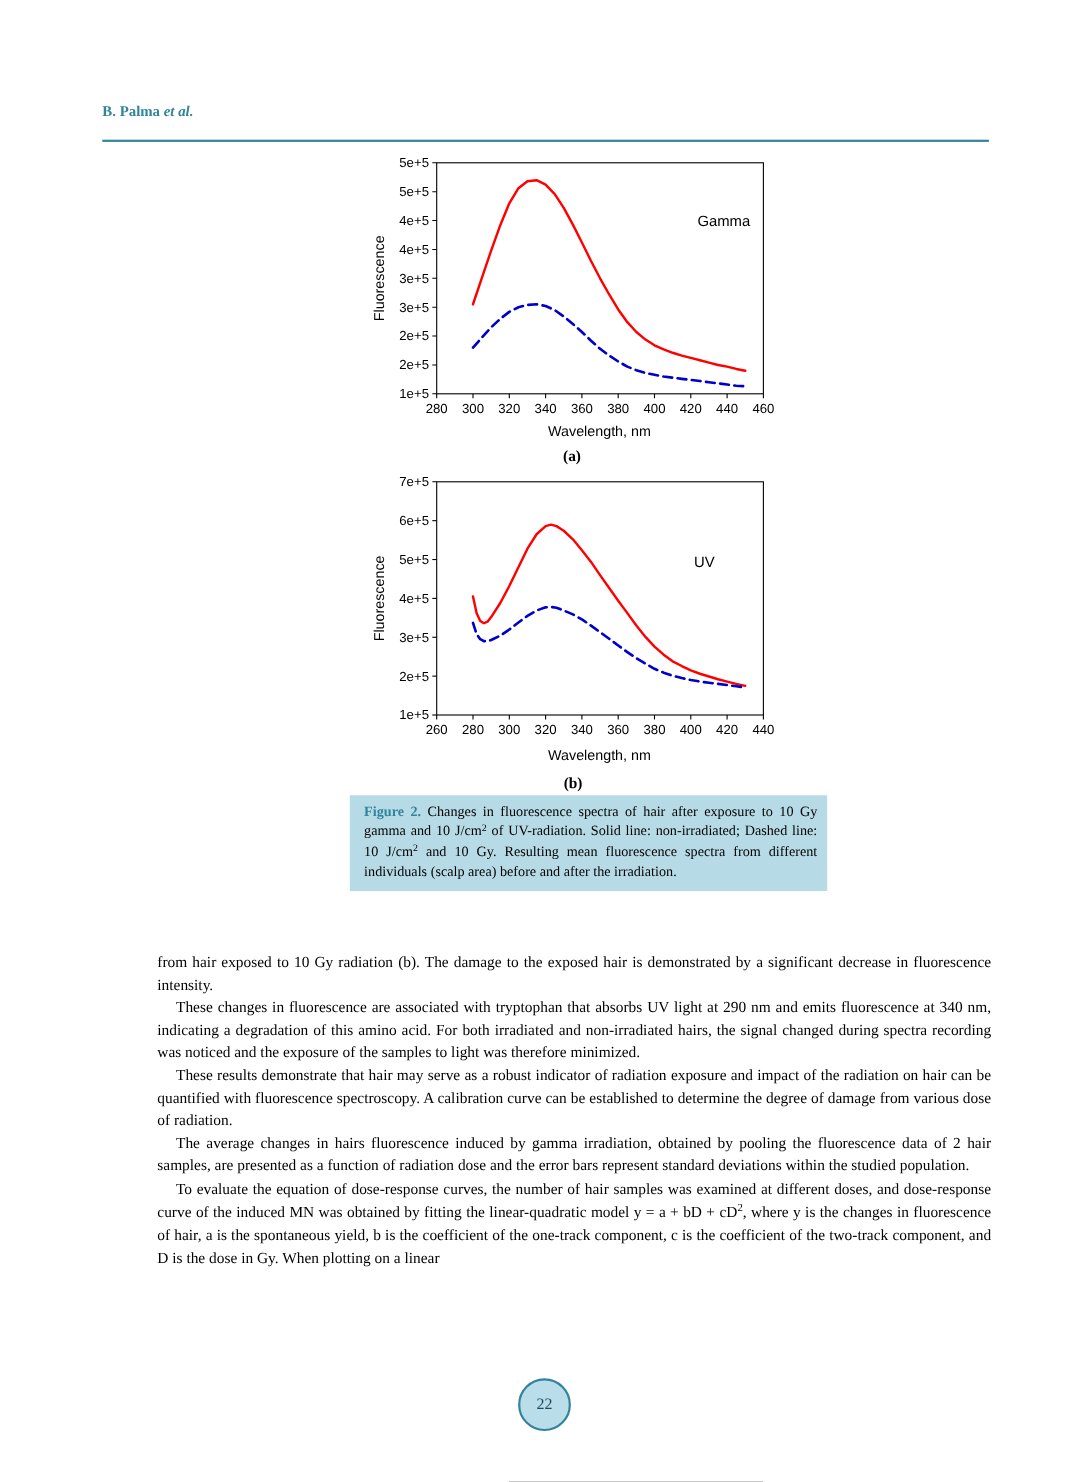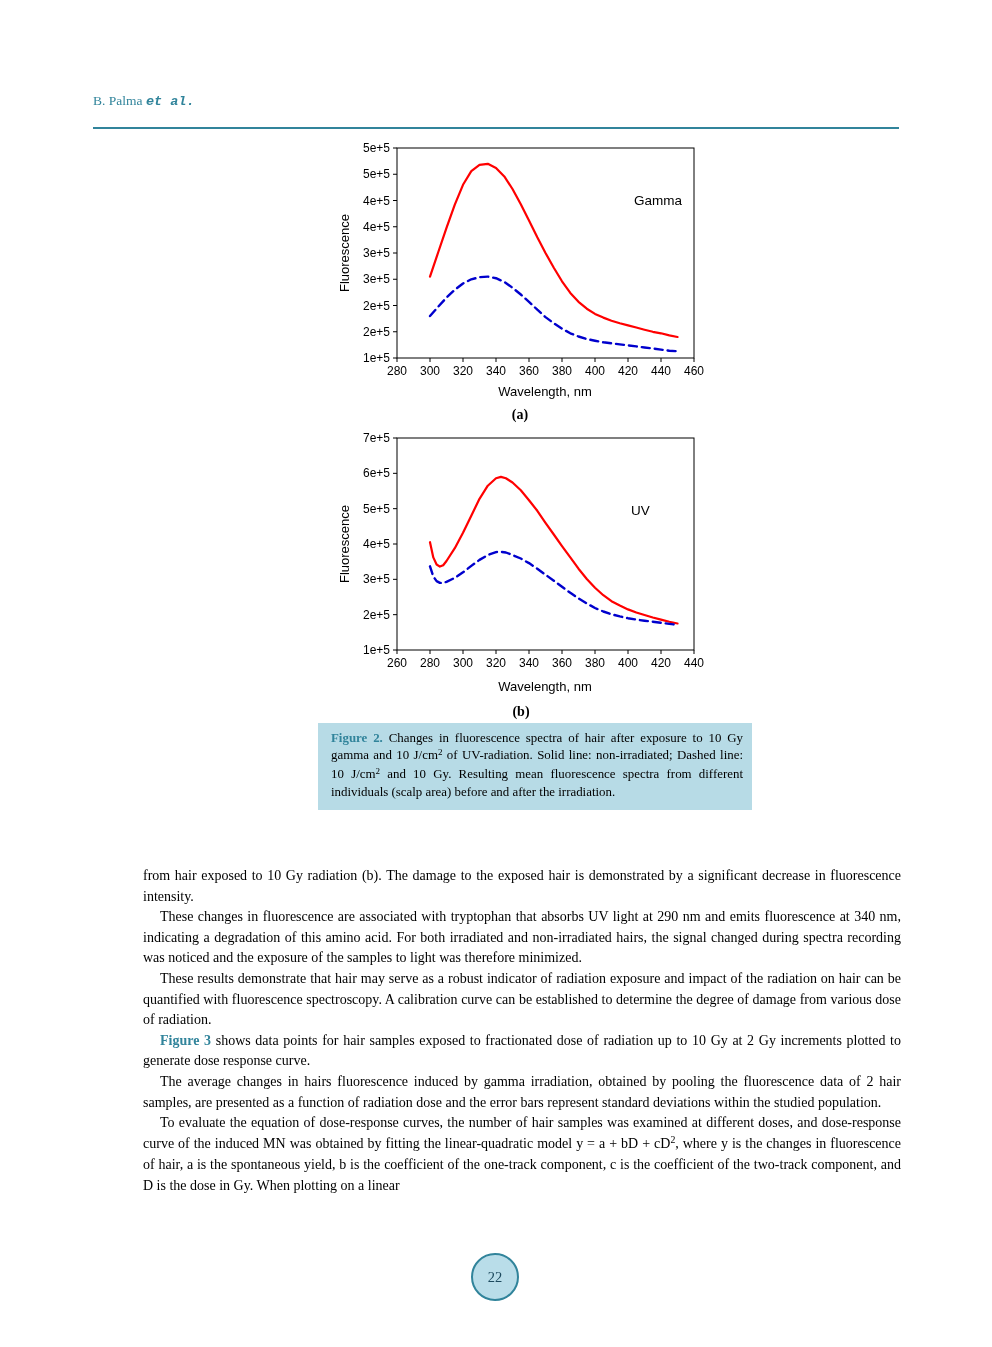--- a/index.html
+++ b/index.html
@@ -1,20 +1,20 @@
 <!DOCTYPE html>
 <html><head>
 <meta charset="utf-8">
 <style>
   html,body{margin:0;padding:0;background:#888;}
   .page{position:relative;width:992px;height:1347px;background:#ffffff;margin:0 auto;
         font-family:"Liberation Serif",serif;color:#000;overflow:hidden;}
   .header{position:absolute;left:93px;top:93px;font-size:13.5px;color:#31849b;}
-  .header .author{font-weight:normal;}
-  .header .etal{font-weight:bold;font-style:italic;font-family:Liberation Mono, monospace;}
+  .header .author{font-weight:bold;}
+  .header .etal{font-weight:bold;font-style:italic;}
   .rule{position:absolute;left:93px;top:127px;width:806px;height:2px;background:#31849b;}
   .chart-svg{position:absolute;left:330px;display:block;}
   #chart-a{top:143px;}
   #chart-b{top:428px;}
   .tick{font-family:"Liberation Sans",sans-serif;font-size:12px;fill:#000;}
   .axis-label{font-family:"Liberation Sans",sans-serif;font-size:13px;fill:#000;}
   .annot{font-family:"Liberation Sans",sans-serif;font-size:13.5px;fill:#000;}
   .panel-label{font-family:"Liberation Serif",serif;font-size:14px;font-weight:bold;fill:#000;}
   .caption{position:absolute;left:299px;top:723px;width:434px;box-sizing:border-box;
            background:#b7dbe6;padding:7px 9px 9px 13px;font-size:12.9px;line-height:17.3px;
@@ -131,21 +131,20 @@
       <text x="19" y="116" text-anchor="middle" class="axis-label" transform="rotate(-90 19 116)">Fluorescence</text>
       <text x="191" y="288" text-anchor="middle" class="panel-label">(b)</text>
     </svg>
 
   <div class="caption" id="caption"><span class="seg-figlabel">Figure 2.</span><span> Changes in fluorescence spectra of hair after exposure to 10 Gy gamma and 10 J/cm</span><span class="seg-sup">2</span><span> of UV-radiation. Solid line: non-irradiated; Dashed line: 10 J/cm</span><span class="seg-sup">2</span><span> and 10 Gy. Resulting mean fluorescence spectra from different individuals (scalp area) before and after the irradiation.</span></div>
 
   <div class="body-text" id="body-text">
       <div class="paragraph"><span>from hair exposed to 10 Gy radiation (b). The damage to the exposed hair is demonstrated by a significant decrease in fluorescence intensity.</span></div>
       <div class="paragraph indent"><span>These changes in fluorescence are associated with tryptophan that absorbs UV light at 290 nm and emits fluorescence at 340 nm, indicating a degradation of this amino acid. For both irradiated and non-irradiated hairs, the signal changed during spectra recording was noticed and the exposure of the samples to light was therefore minimized.</span></div>
       <div class="paragraph indent"><span>These results demonstrate that hair may serve as a robust indicator of radiation exposure and impact of the radiation on hair can be quantified with fluorescence spectroscopy. A calibration curve can be established to determine the degree of damage from various dose of radiation.</span></div>
-      <div class="paragraph indent"><span class="seg-figref">Figure 3</span><span> shows data points for hair samples exposed to fractionated dose of radiation up to 10 Gy at 2 Gy increments plotted to generate dose response curve.</span></div>
       <div class="paragraph indent"><span>The average changes in hairs fluorescence induced by gamma irradiation, obtained by pooling the fluorescence data of 2 hair samples, are presented as a function of radiation dose and the error bars represent standard deviations within the studied population.</span></div>
       <div class="paragraph indent"><span>To evaluate the equation of dose-response curves, the number of hair samples was examined at different doses, and dose-response curve of the induced MN was obtained by fitting the linear-quadratic model y = a + bD + cD</span><span class="seg-sup">2</span><span>, where y is the changes in fluorescence of hair, a is the spontaneous yield, b is the coefficient of the one-track component, c is the coefficient of the two-track component, and D is the dose in Gy. When plotting on a linear</span></div>
     </div>
 
   <div class="page-badge">
     <span>22</span>
   </div>
 </div>
 
 </body></html>

